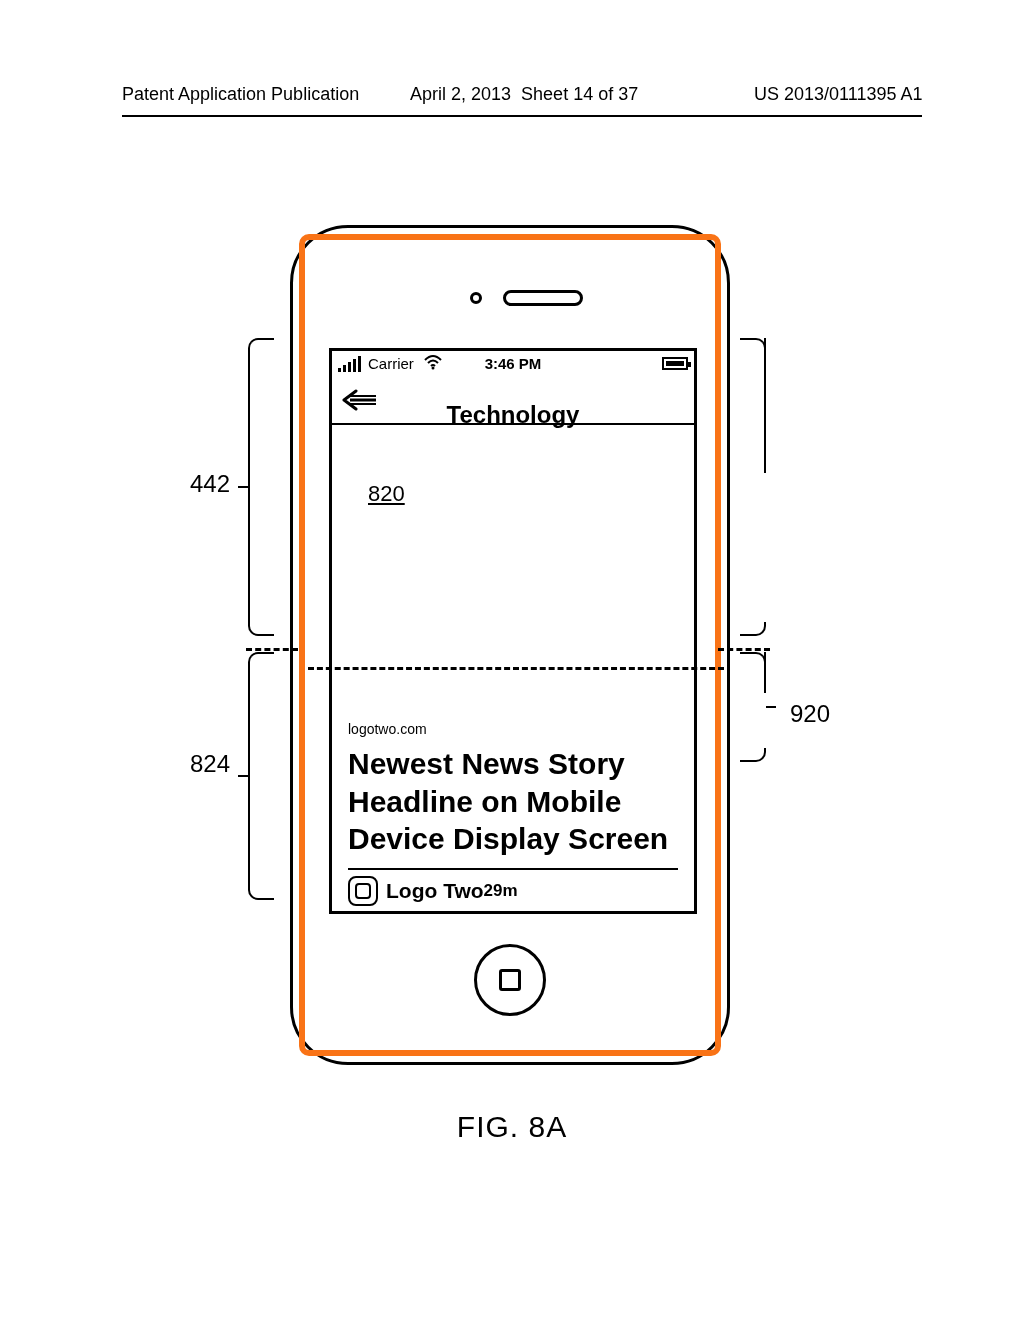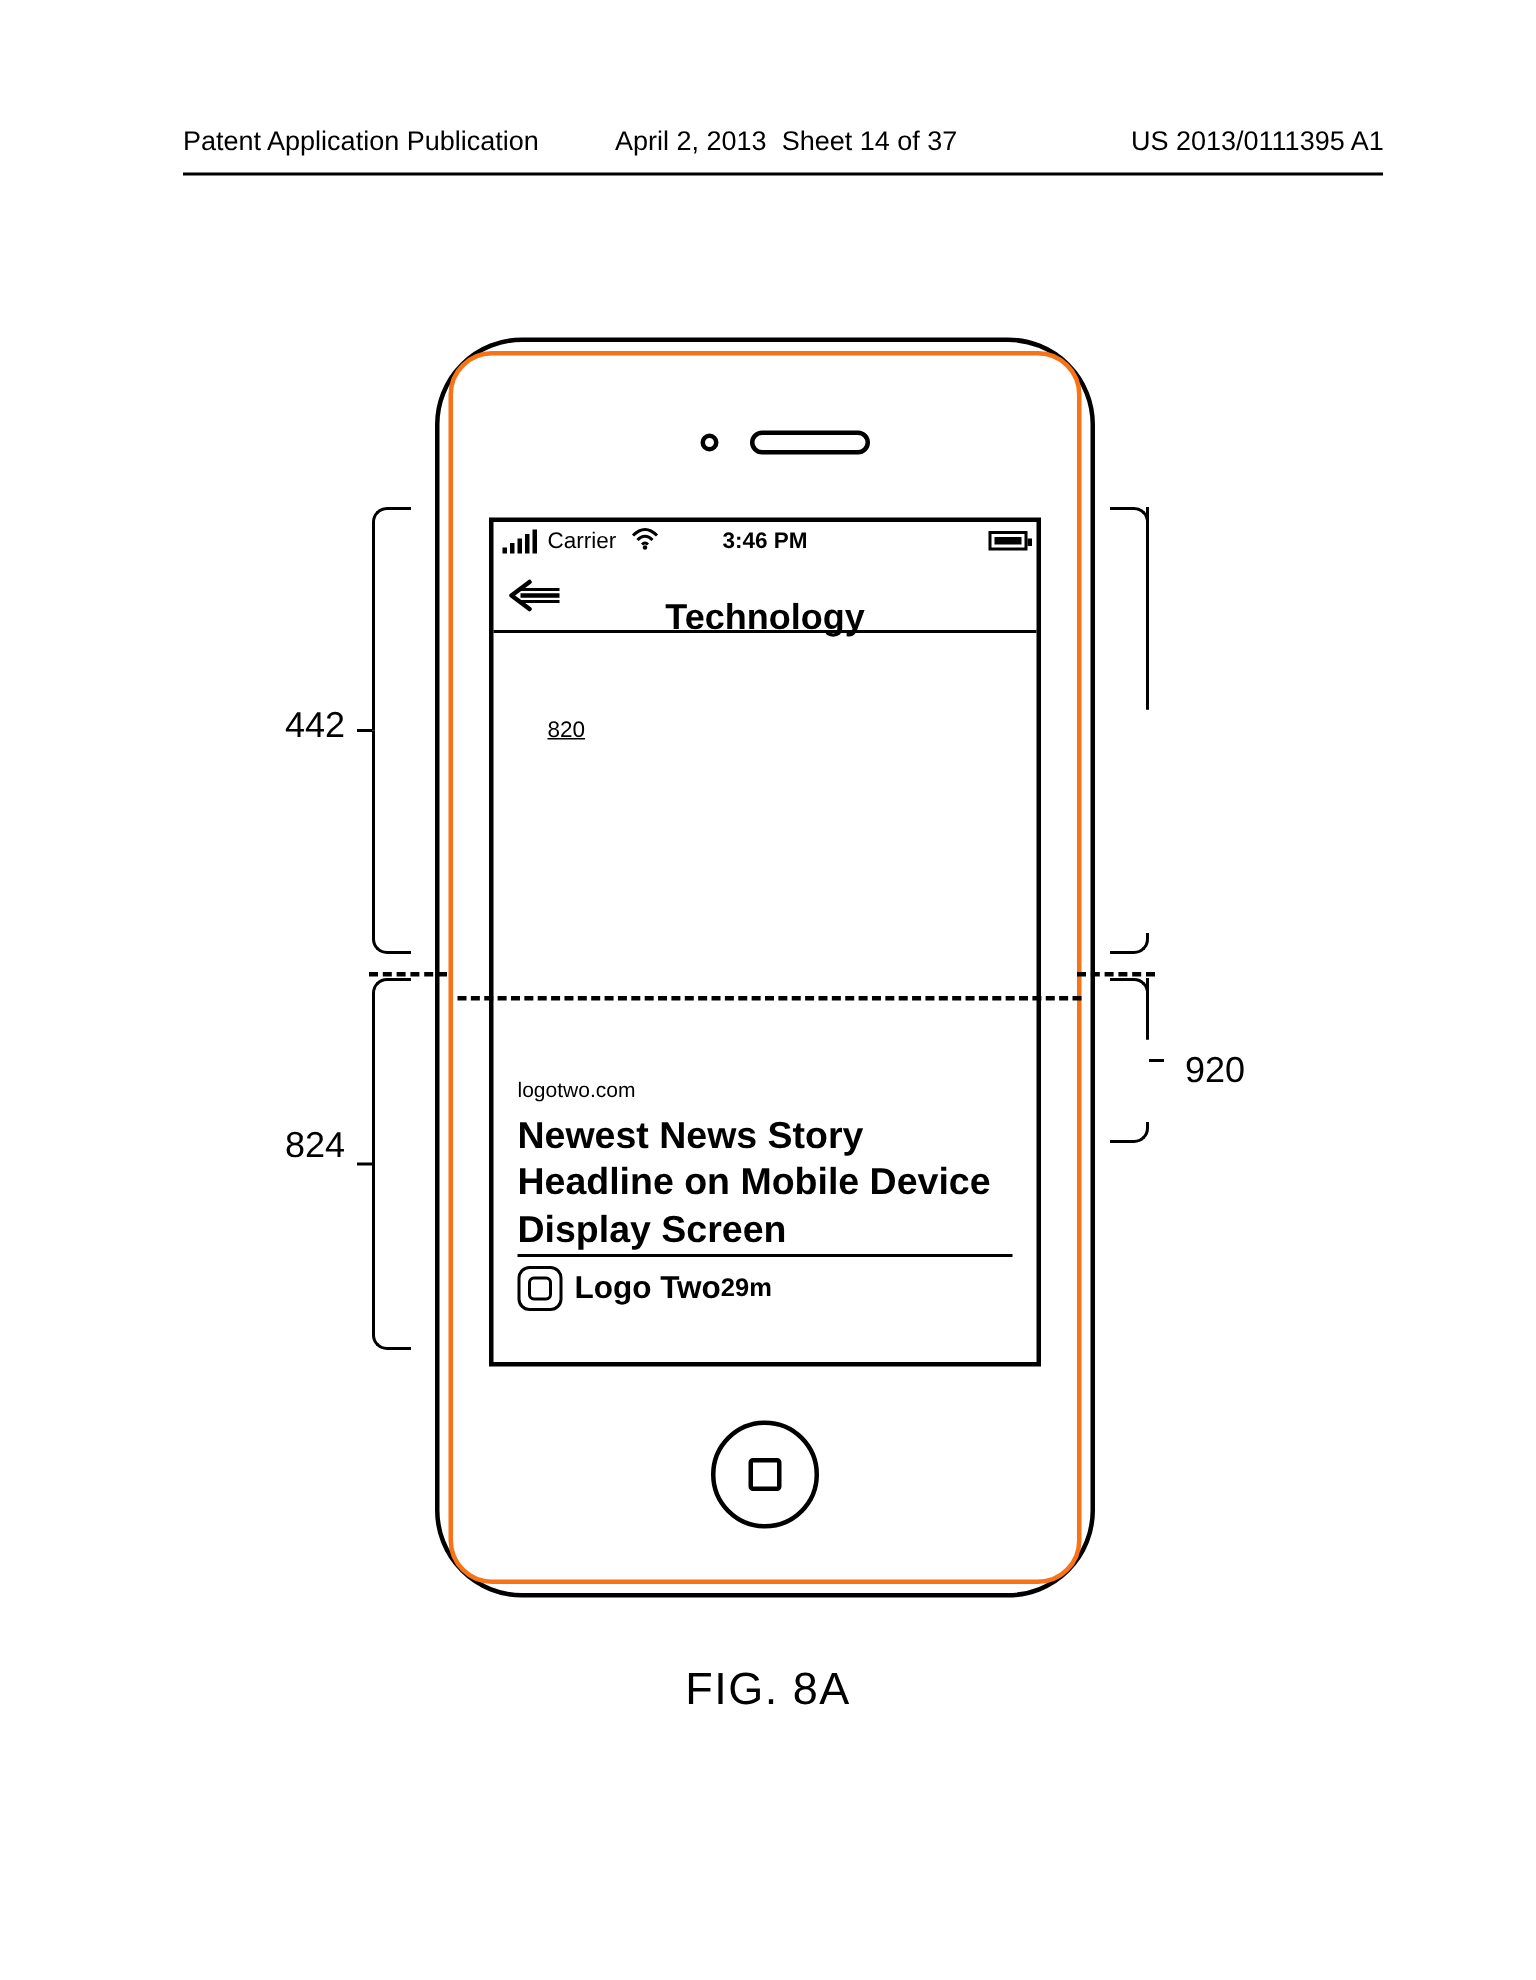--- a/index.html
+++ b/index.html
@@ -35,22 +35,22 @@
     left: 290px;
     top: 225px;
     width: 440px;
     height: 840px;
     border: 3px solid #000;
     border-radius: 58px;
   }
   .phone-inner {
     position: absolute;
     left: 6px; top: 6px; right: 6px; bottom: 6px;
-    border: 3px solid #f97316;
-    border-radius: 29px;
+    border: 6px solid #f97316;
+    border-radius: 10px;
   }
   .camera {
     position: absolute;
     top: 52px;
     left: 165px;
     width: 12px; height: 12px;
     border: 3px solid #000;
     border-radius: 50%;
   }
   .speaker {
@@ -140,21 +140,21 @@
     font-size: 24px;
     font-weight: bold;
     margin-top: 16px;
   }
   
   
   .ref-820 {
     position: absolute;
     left: 36px;
     top: 130px;
-    font-size: 15px;
+    font-size: 22px;
     text-decoration: underline;
   }
   
   
   .dash {
     position: absolute;
     top: 316px;
     left: -24px;
     width: 416px;
     border-top: 3px dashed #000;
@@ -166,23 +166,24 @@
     top: 370px;
     left: 16px;
     right: 16px;
   }
   .src {
     font-size: 14px;
     font-weight: normal;
     margin-bottom: 8px;
   }
   .headline {
-    font-size: 25px;
+    font-size: 30px;
     font-weight: bold;
     line-height: 1.25;
+    margin-bottom: 10px;
   }
   .meta {
     border-top: 2px solid #000;
     padding-top: 6px;
     display: flex;
     align-items: center;
   }
   .meta-left { display: flex; align-items: center; gap: 8px; }
   .logo-icon {
     width: 30px; height: 30px;

